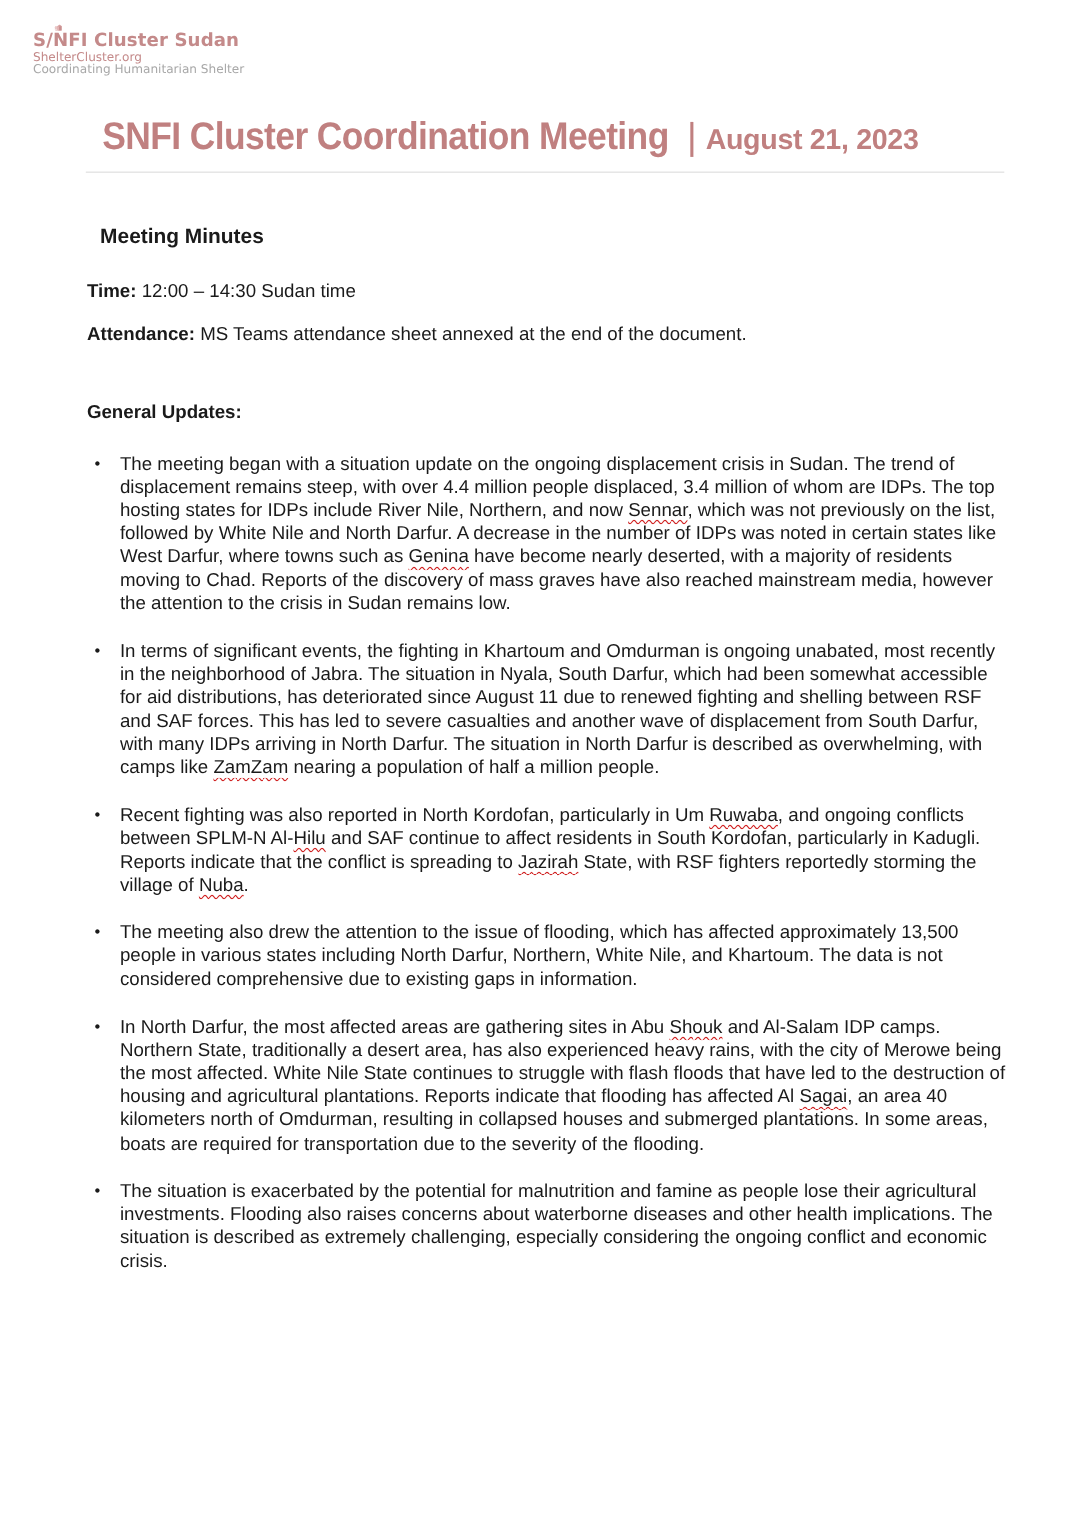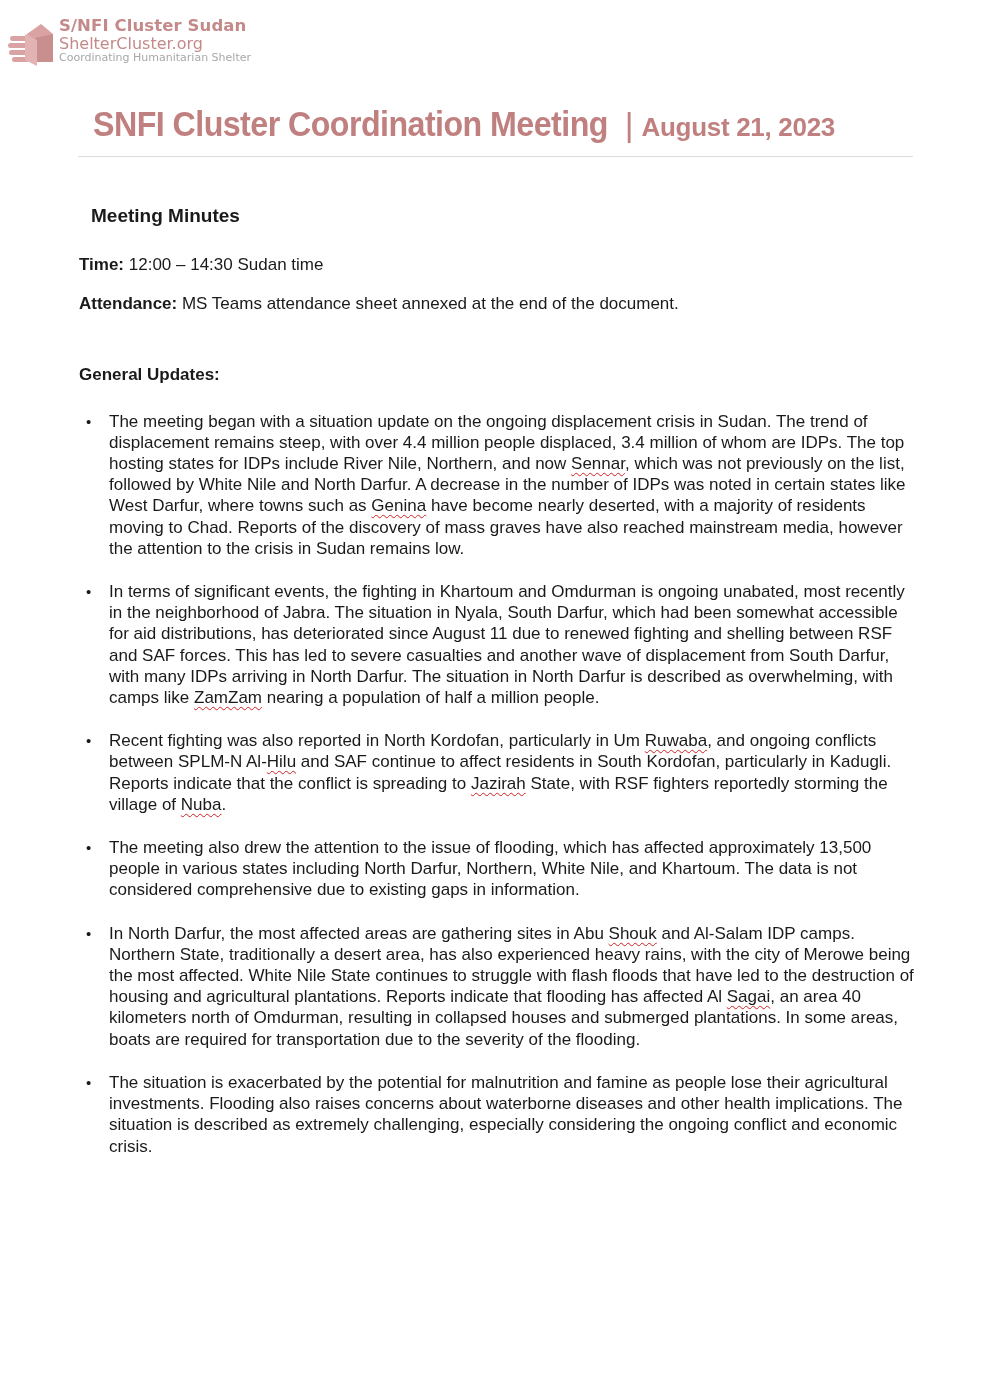--- a/index.html
+++ b/index.html
@@ -1,22 +1,22 @@
 <!DOCTYPE html>
 <html><head>
   <meta charset="utf-8">
   <style>
     html, body { margin: 0; padding: 0; background: #ffffff; }
     body { width: 985px; height: 1395px; position: relative; overflow: hidden; font-family: "Liberation Sans", sans-serif; color: #111; }
 
-    .logo { position: absolute; left: 7px; top: 18px; height: 50px; display: flex; align-items: flex-start; }
+    .logo { position: absolute; left: 28px; top: 18px; height: 50px; display: flex; align-items: flex-start; flex-direction: column; }
     .logo-mark { width: 50px; height: 46px; margin-top: 4px; }
     .logo-text { margin-left: 2px; line-height: 1; }
     .logo-title { font-family: "DejaVu Sans", sans-serif; font-weight: bold; font-size: 16.5px; color: #c48a8a; letter-spacing: 0.1px; }
-    .logo-site { font-family: "DejaVu Sans", sans-serif; font-size: 16px; color: #c48a8a; margin-top: 1px; }
+    .logo-site { font-family: "DejaVu Sans", sans-serif; font-size: 11px; color: #c48a8a; margin-top: 1px; }
     .logo-tag { font-family: "DejaVu Sans", sans-serif; font-size: 11px; color: #a8a8a8; margin-top: 0px; text-align: right; }
 
     .header-title { position: absolute; left: 93px; top: 104px; white-space: nowrap; color: #c08080; font-family: "Liberation Sans", sans-serif; }
     .header-title .main { font-size: 35px; font-weight: bold; letter-spacing: -0.6px; transform: scaleX(0.92); transform-origin: left center; display: inline-block; }
     .header-title .sep { font-size: 34px; font-weight: normal; margin-left: -28px; }
     .header-title .date { font-size: 26px; font-weight: bold; letter-spacing: -0.3px; margin-left: 8px; }
     .header-rule { position: absolute; left: 78px; top: 156px; width: 835px; height: 1px; background: #dcdcdc; }
 
     .doc { position: absolute; left: 79px; top: 190px; width: 840px; font-family: "Liberation Sans", sans-serif; font-size: 17px; line-height: 21.2px; color: #1a1a1a; }
     .h-minutes { font-size: 19px; font-weight: bold; margin: 12px; height: 28px; line-height: 28px; }

